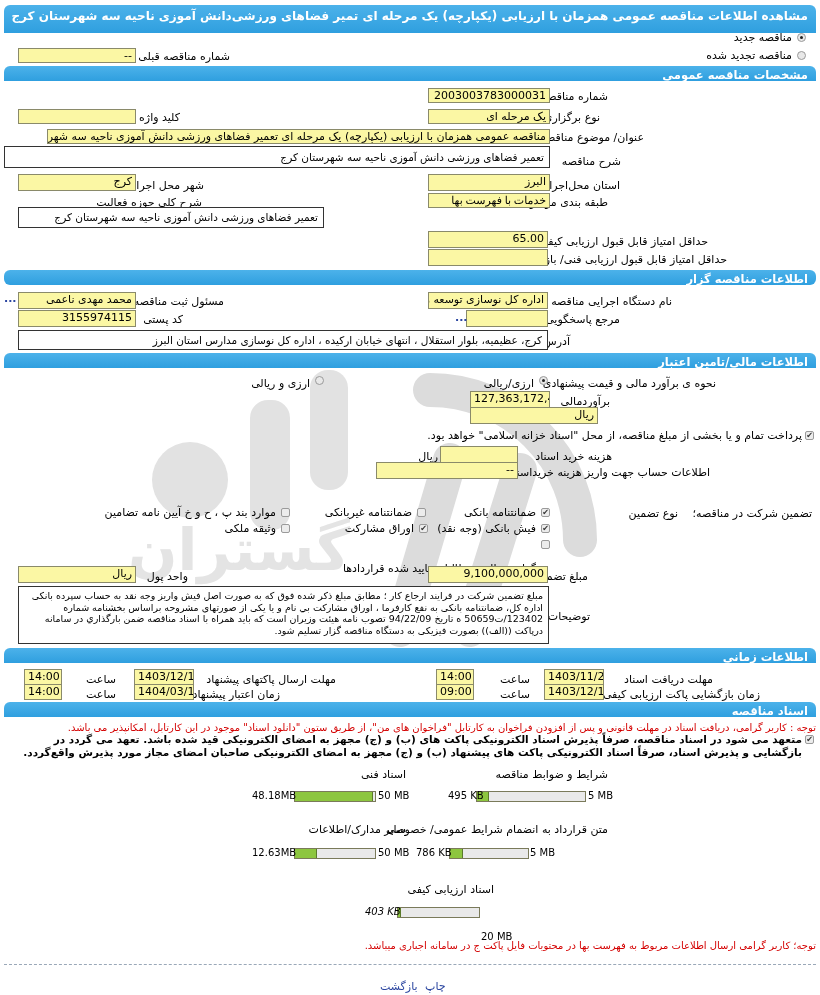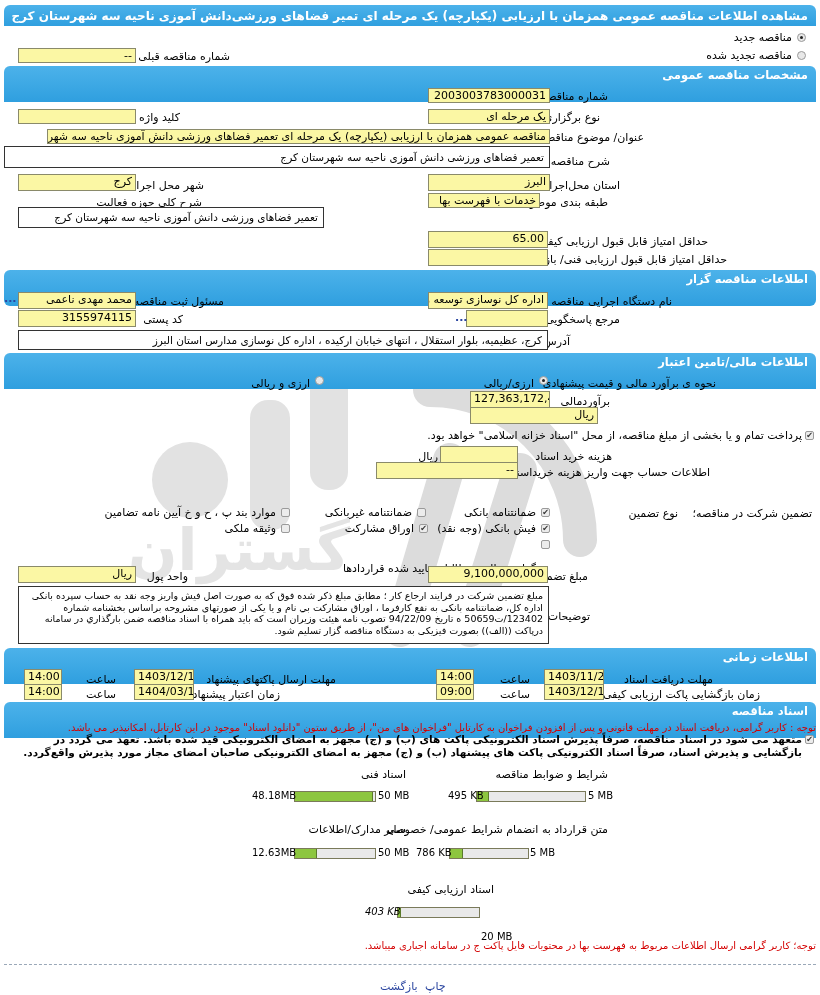--- a/index.html
+++ b/index.html
@@ -3,21 +3,21 @@
 <meta charset="utf-8">
 <style>
   html, body { margin:0; padding:0; background:#ffffff; }
   body {
     width:820px; height:995px; position:relative; overflow:hidden;
     font-family:"DejaVu Sans", sans-serif; font-size:11px; color:#000;
     direction:rtl;
   }
   .abs { position:absolute; }
   .bar {
-    position:absolute; left:4px; right:4px; height:36px;
+    position:absolute; left:4px; right:4px; height:15px;
     background:linear-gradient(#4cb2ea,#2f9fdf);
     border-radius:6px 6px 0 0;
     color:#fff; font-weight:bold; font-size:11.5px;
     line-height:18px; padding-right:8px; box-sizing:border-box; text-align:right;
   }
   .lbl { position:absolute; white-space:nowrap; font-size:11px; text-align:right; }
   .fld {
     position:absolute; height:15px; box-sizing:border-box;
     background:#fbf7a4; border:1px solid #8a8a6a;
     font-size:11px; line-height:13px; padding:0 3px; white-space:nowrap; overflow:hidden;
@@ -61,21 +61,21 @@
     <path d="M420 140 L370 300"></path>
   </g>
   <g fill="#e2e2e2">
     <circle cx="90" cy="150" r="38"></circle>
     <rect x="150" y="70" width="40" height="130" rx="18"></rect>
     <rect x="210" y="40" width="38" height="120" rx="18"></rect>
   </g>
   <text x="250" y="240" font-family="DejaVu Sans, sans-serif" font-size="58" fill="#e4e4e4" font-weight="bold">گستران</text>
 </svg>
 
-<div class="bar" style="top:5px;height:21px;line-height:22px;font-size:12px;">
+<div class="bar" style="top:5px;height:28px;line-height:22px;font-size:12px;">
   <span>مشاهده اطلاعات مناقصه عمومی همزمان با ارزیابی (یکپارچه) یک مرحله ای تمیر فضاهای ورزشی‌دانش آموزی ناحیه سه شهرستان کرج</span>
 </div>
 
 <span class="radio on" style="right:14px;top:33px;"></span>
 <span class="lbl" style="right:28px;top:31px;">مناقصه جدید</span>
 <span class="radio" style="right:14px;top:51px;"></span>
 <span class="lbl" style="right:28px;top:49px;">مناقصه تجدید شده</span>
 <span class="lbl" style="right:590px;top:50px;">شماره مناقصه قبلی</span>
 <div class="fld" style="left:18px;top:48px;width:118px;text-align:right;">--</div>
 
@@ -87,30 +87,30 @@
 <div class="fld ltr" style="left:428px;top:88px;width:122px;">2003003783000031</div>
 
 <span class="lbl" style="right:220px;top:111px;">نوع برگزاری</span>
 <div class="fld" style="left:428px;top:109px;width:122px;">یک مرحله ای</div>
 <span class="lbl" style="right:640px;top:111px;">کلید واژه</span>
 <div class="fld" style="left:18px;top:109px;width:118px;"></div>
 
 <span class="lbl" style="right:176px;top:131px;">عنوان/ موضوع مناقصه</span>
 <div class="fld" style="left:47px;top:129px;width:503px;">مناقصه عمومی همزمان با ارزیابی (یکپارچه) یک مرحله ای تعمیر فضاهای ورزشی دانش آموزی ناحیه سه شهرستان</div>
 
-<span class="lbl" style="right:210px;top:155px;padding-left:44px;">شرح مناقصه</span>
+<span class="lbl" style="right:199px;top:155px;padding-left:44px;">شرح مناقصه</span>
 <div class="box" style="left:4px;top:146px;width:546px;height:22px;line-height:16px;">تعمیر فضاهای ورزشی دانش آموزی ناحیه سه شهرستان کرج</div>
 
 <span class="lbl" style="right:200px;top:179px;">استان محل‌اجرا</span>
 <div class="fld" style="left:428px;top:174px;width:122px;height:17px;">البرز</div>
 <span class="lbl" style="right:616px;top:179px;">شهر محل اجرا</span>
 <div class="fld" style="left:18px;top:174px;width:118px;height:17px;">کرج</div>
 
 <span class="lbl" style="right:212px;top:196px;">طبقه بندی موضوعی</span>
-<div class="fld" style="left:428px;top:193px;width:112px;">خدمات با فهرست بها</div>
+<div class="fld" style="left:428px;top:193px;width:122px;font-family:Liberation Serif, serif;">خدمات با فهرست بها</div>
 <span class="lbl" style="right:618px;top:196px;text-decoration:underline;">شرح کلی حوزه فعالیت</span>
 <div class="box" style="left:18px;top:207px;width:306px;height:21px;line-height:15px;">تعمیر فضاهای ورزشی دانش آموزی ناحیه سه شهرستان کرج</div>
 
 <span class="lbl" style="right:112px;top:235px;">حداقل امتیاز قابل قبول ارزیابی کیفی</span>
 <div class="fld ltr" style="left:428px;top:231px;width:120px;height:17px;">65.00</div>
 <span class="lbl" style="right:93px;top:253px;">حداقل امتیاز قابل قبول ارزیابی فنی/ بازرگانی</span>
 <div class="fld" style="left:428px;top:249px;width:120px;height:17px;"></div>
 
 <div class="bar" style="top:270px;border-radius:6px;">
   <span>اطلاعات مناقصه گزار</span>

